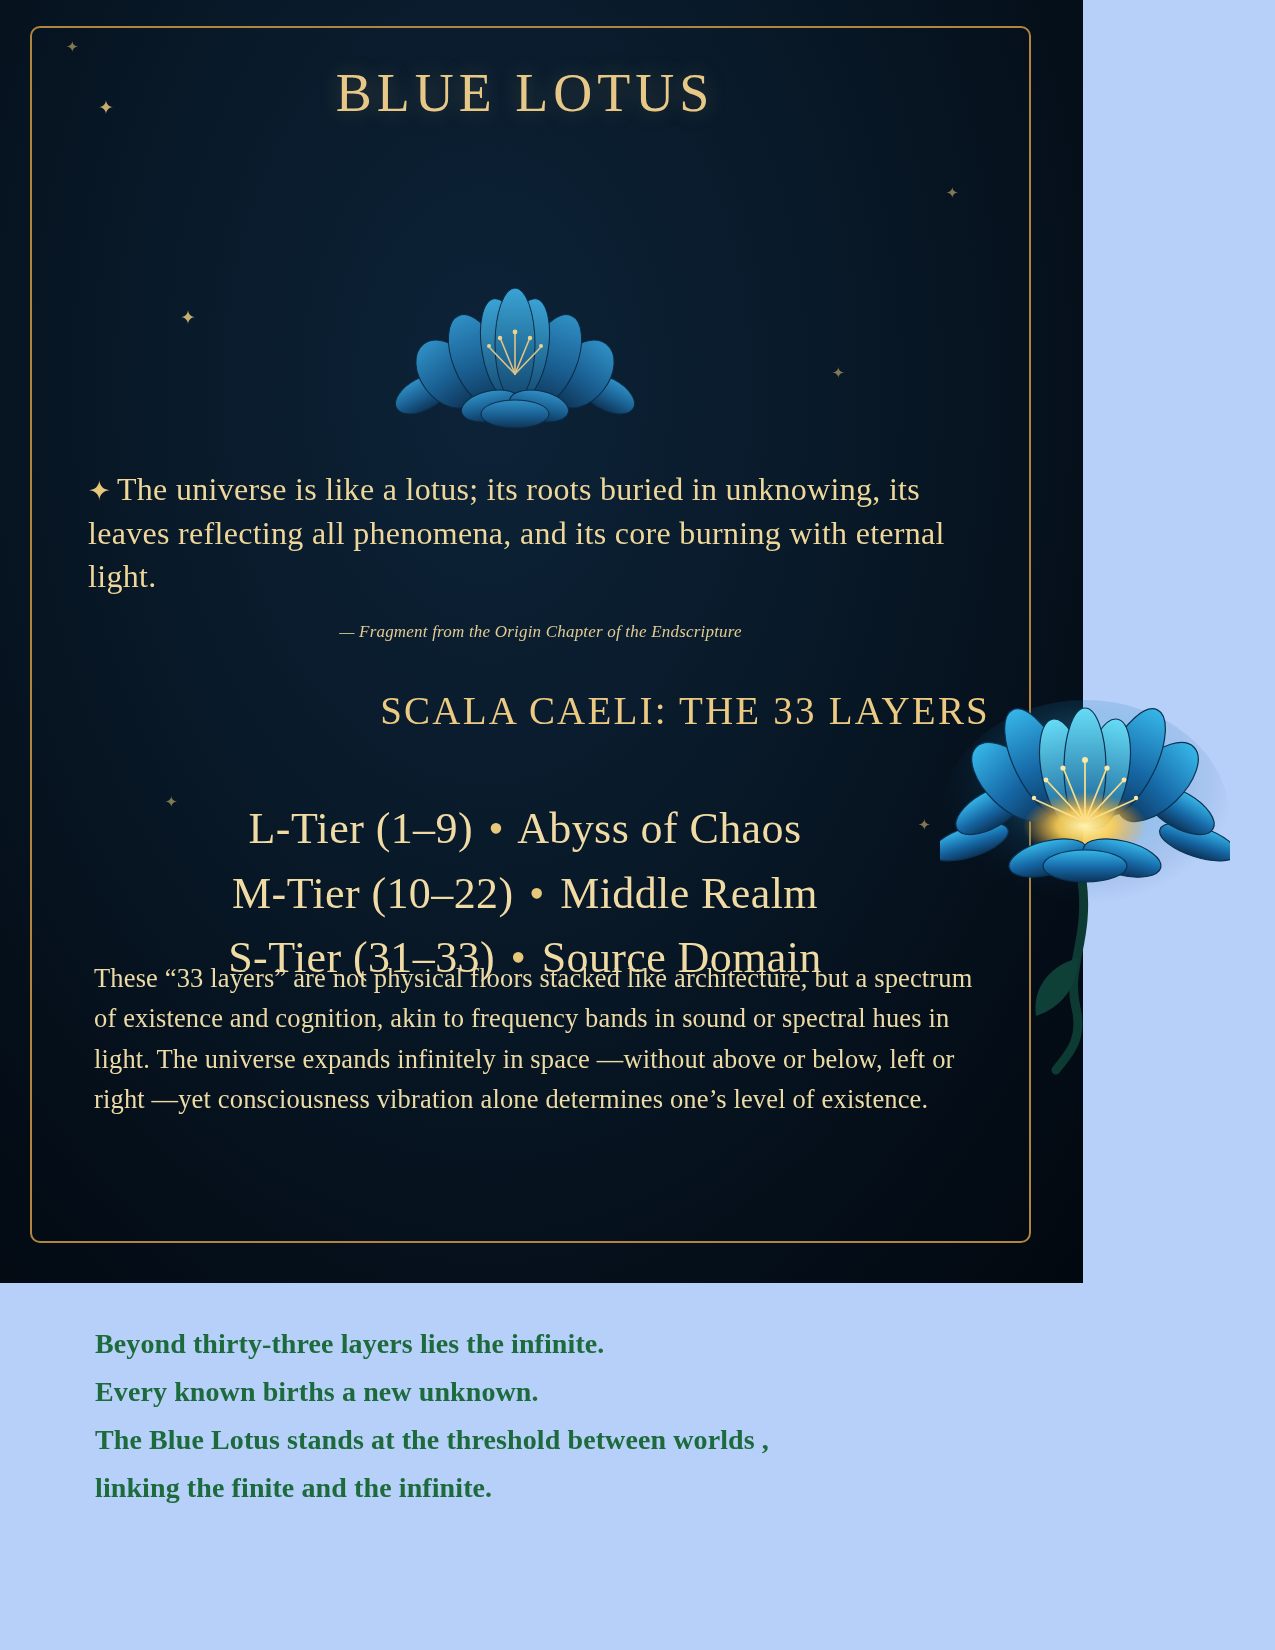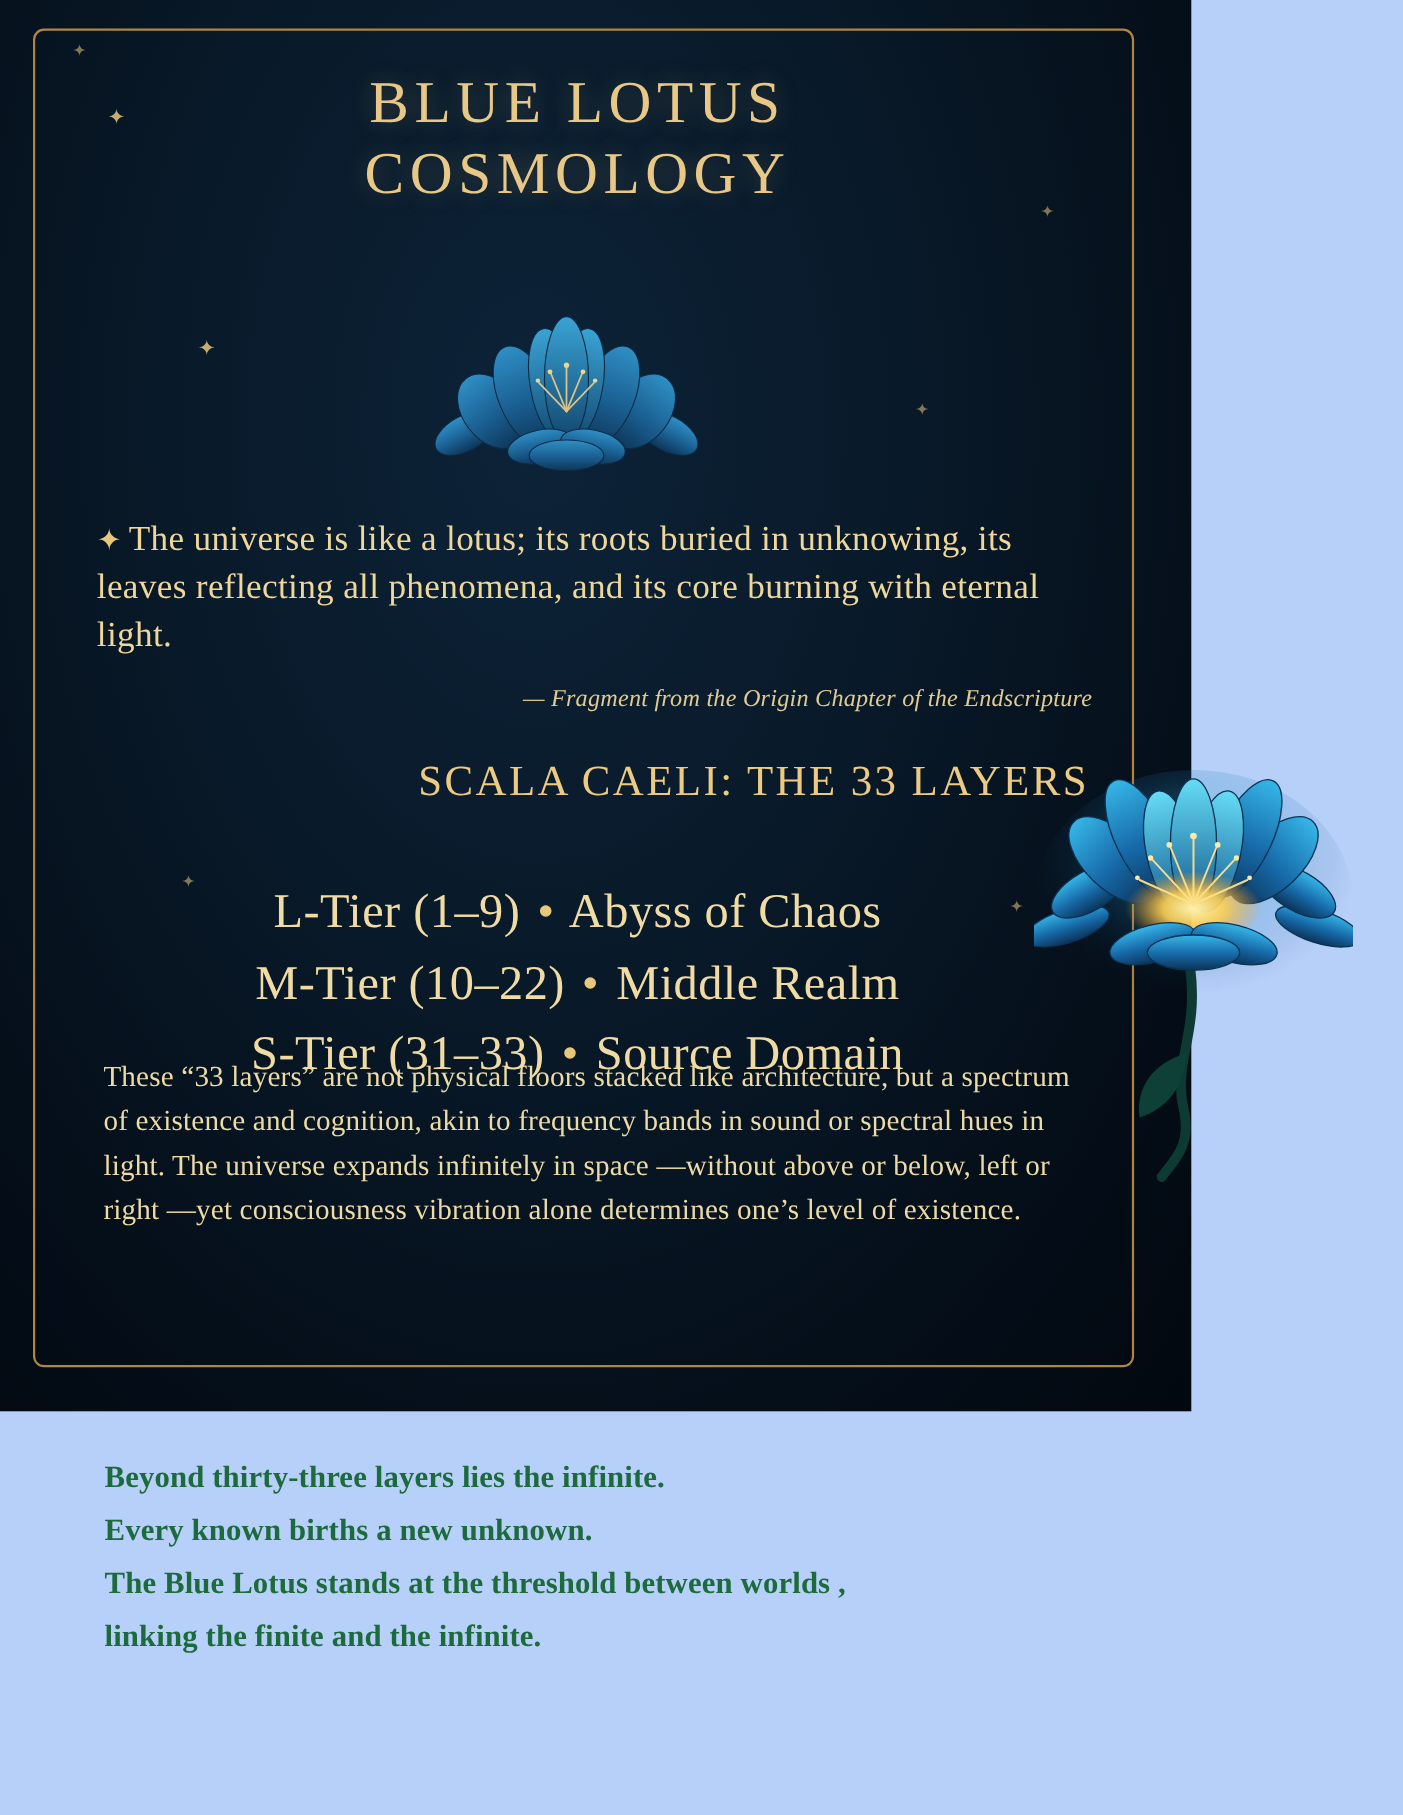--- a/index.html
+++ b/index.html
@@ -87,25 +87,25 @@
   #quote .lead {
     color: #e7c87a;
     font-size: 27px;
     margin-right: 6px;
   }
   #attribution {
     position: absolute;
     left: 88px;
     top: 622px;
     width: 905px;
-    text-align: right;
+    text-align: center;
     padding-right: 8px;
     color: #e2cb92;
     font-style: italic;
-    font-size: 22px;
+    font-size: 17px;
     letter-spacing: .2px;
   }
 
   
   #scala-heading {
     position: absolute;
     left: 60px;
     top: 688px;
     width: 930px;
     text-align: right;
@@ -173,21 +173,20 @@
   <span class="sparkle dim" style="left:66px;  top:40px;">✦</span>
   <span class="sparkle" style="left:98px;  top:98px;">✦</span>
   <span class="sparkle" style="left:180px; top:308px;">✦</span>
   <span class="sparkle dim" style="left:946px; top:186px;">✦</span>
   <span class="sparkle dim" style="left:832px; top:366px;">✦</span>
   <span class="sparkle dim" style="left:165px; top:795px;">✦</span>
   <span class="sparkle dim" style="left:918px; top:818px;">✦</span>
 
   <div id="title">
     <div>BLUE LOTUS</div>
-    <div>COSMOLOGY</div>
   </div>
 
   <div id="emblem">
     <svg viewBox="0 0 240 165" width="240" height="165" aria-hidden="true">
       <defs>
         <linearGradient id="pet" x1="0" y1="0" x2="0" y2="1">
           <stop offset="0%" stop-color="#2f8fc4"></stop>
           <stop offset="55%" stop-color="#1a5f92"></stop>
           <stop offset="100%" stop-color="#0e3557"></stop>
         </linearGradient>

